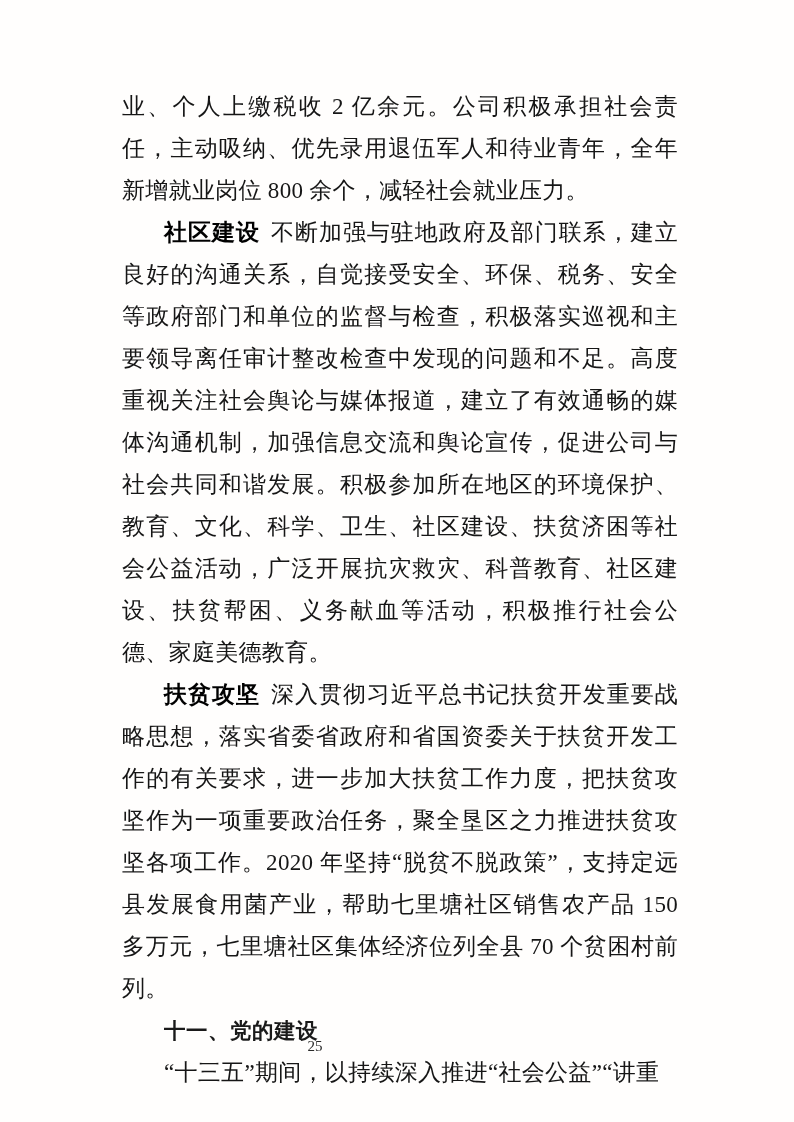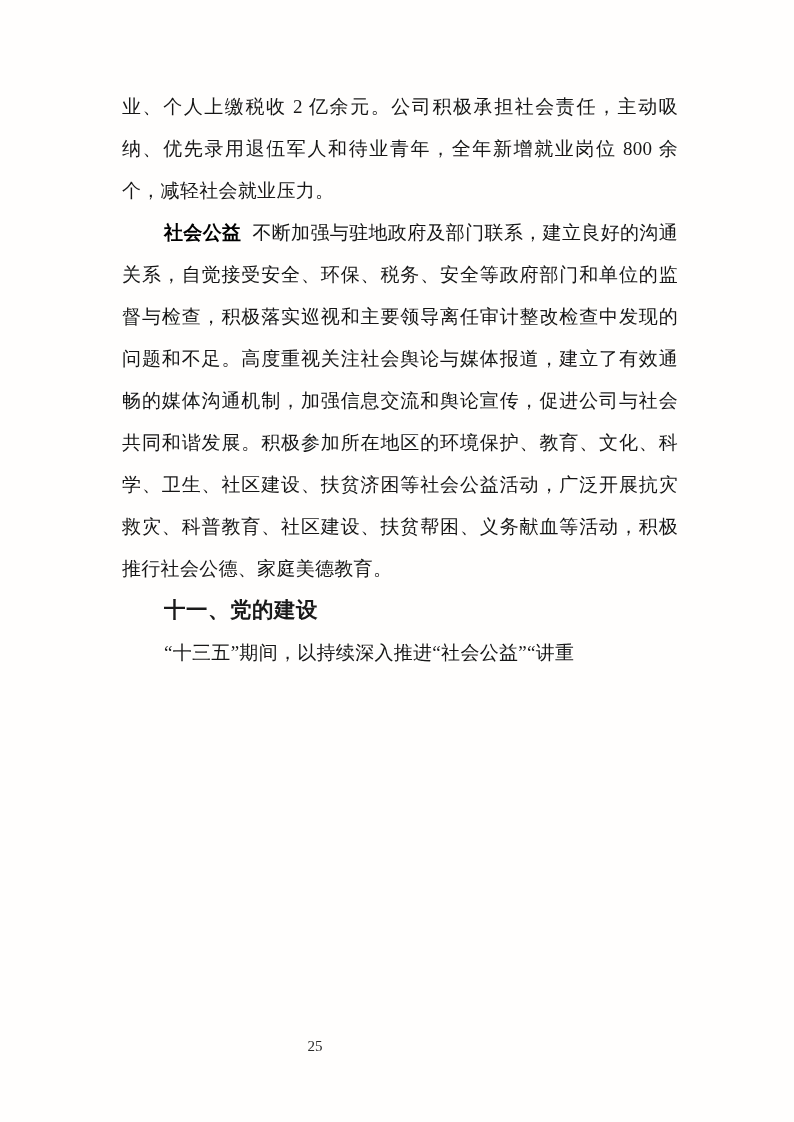--- a/index.html
+++ b/index.html
@@ -16,38 +16,38 @@
     padding: 86px 116px 0 122px;
     overflow: hidden;
     font-family: "Liberation Serif", "DejaVu Serif", serif;
     color: #161616;
   }
   .content {
     width: 556px;
   }
   .para {
     margin: 0;
-    font-size: 19px;
+    font-size: 23px;
     line-height: 42px;
     text-align: justify;
     text-justify: inter-ideograph;
     letter-spacing: 0.3px;
     word-break: break-all;
   }
   .para.indent {
     text-indent: 42px;
   }
   .lead {
     font-weight: bold;
     color: #000000;
     margin-right: 11px;
   }
   .heading {
     margin: 0;
-    font-family: Liberation Mono, monospace;
+    font-family: Liberation Serif, serif;
     font-weight: bold;
     font-size: 21.5px;
     line-height: 42px;
     text-indent: 42px;
     color: #1a1a1a;
     letter-spacing: 0.5px;
   }
   .footer {
     position: absolute;
     top: 1036px;
@@ -61,22 +61,23 @@
   }
 </style>
 </head>
 <body>
 
 <div class="page">
   <div class="content">
 
     <p class="para"><span>业、个人上缴税收 2 亿余元。公司积极承担社会责任，主动吸纳、优先录用退伍军人和待业青年，全年新增就业岗位 800 余个，减轻社会就业压力。</span></p>
 
-    <p class="para indent"><b class="lead">社会公益</b><span>不断加强与驻地政府及部门联系，建立良好的沟通关系，自觉接受安全、环保、税务、安全等政府部门和单位的监督与检查，积极落实巡视和主要领导离任审计整改检查中发现的问题和不足。高度重视关注社会舆论与媒体报道，建立了有效通畅的媒体沟通机制，加强信息交流和舆论宣传，促进公司与社会共同和谐发展。积极参加所在地区的环境保护、教育、文化、科学、卫生、社区建设、扶贫济困等社会公益活动，广泛开展抗灾救灾、科普教育、社区建设、扶贫帮困、义务献血等活动，积极推行社会公德、家庭美德教育。</span></p>
+    <p class="para indent"><b class="lead">社区建设</b><span>不断加强与驻地政府及部门联系，建立良好的沟通关系，自觉接受安全、环保、税务、安全等政府部门和单位的监督与检查，积极落实巡视和主要领导离任审计整改检查中发现的问题和不足。高度重视关注社会舆论与媒体报道，建立了有效通畅的媒体沟通机制，加强信息交流和舆论宣传，促进公司与社会共同和谐发展。积极参加所在地区的环境保护、教育、文化、科学、卫生、社区建设、扶贫济困等社会公益活动，广泛开展抗灾救灾、科普教育、社区建设、扶贫帮困、义务献血等活动，积极推行社会公德、家庭美德教育。</span></p>
 
+    <p class="para indent"><b class="lead">扶贫攻坚</b><span>深入贯彻习近平总书记扶贫开发重要战略思想，落实省委省政府和省国资委关于扶贫开发工作的有关要求，进一步加大扶贫工作力度，把扶贫攻坚作为一项重要政治任务，聚全垦区之力推进扶贫攻坚各项工作。2020 年坚持“脱贫不脱政策”，支持定远县发展食用菌产业，帮助七里塘社区销售农产品 150 多万元，七里塘社区集体经济位列全县 70 个贫困村前列。</span></p>
 
     <h2 class="heading">十一、党的建设</h2>
 
     <p class="para indent"><span>“十三五”期间，以持续深入推进“社会公益”“讲重</span></p>
 
   </div>
 
   <div class="footer">25</div>
 </div>
 

